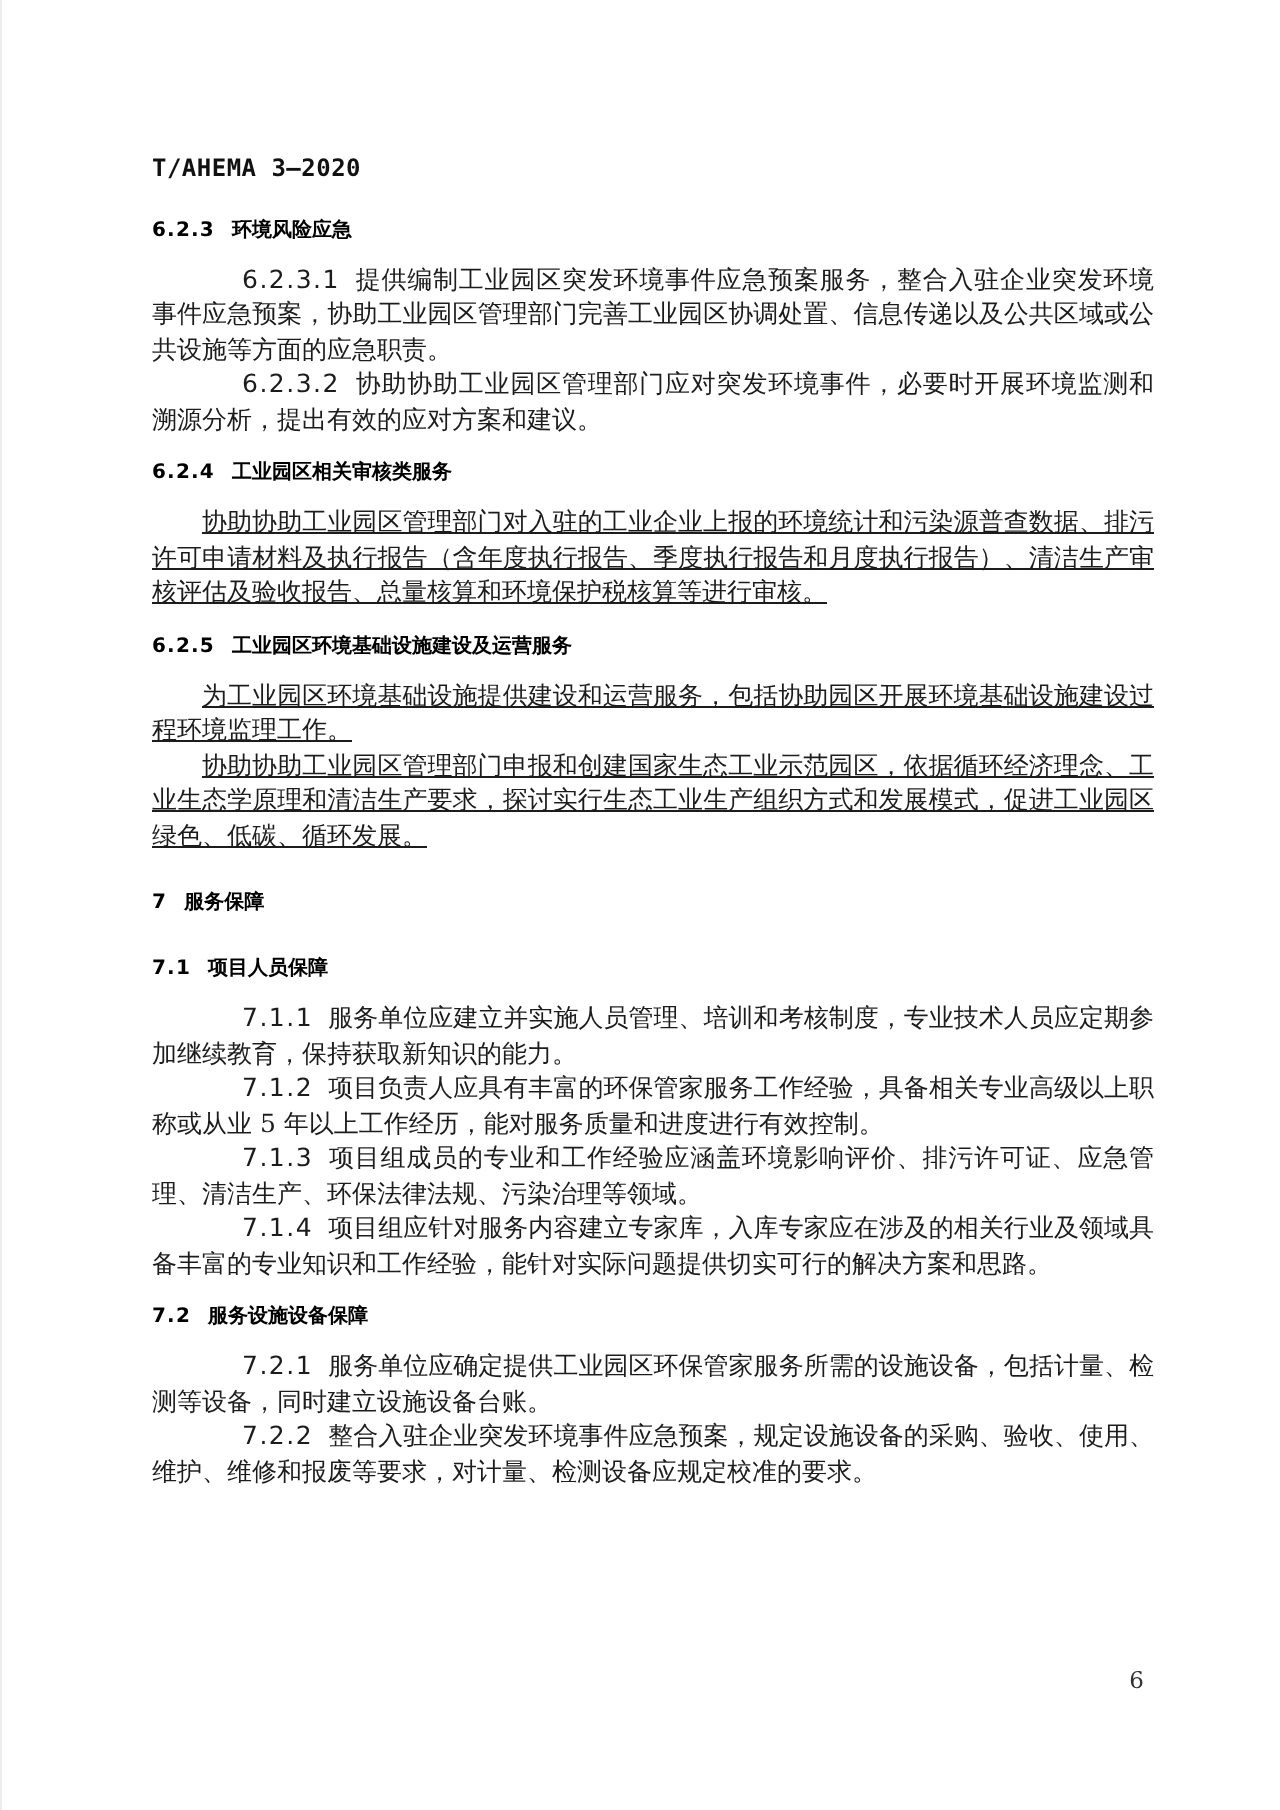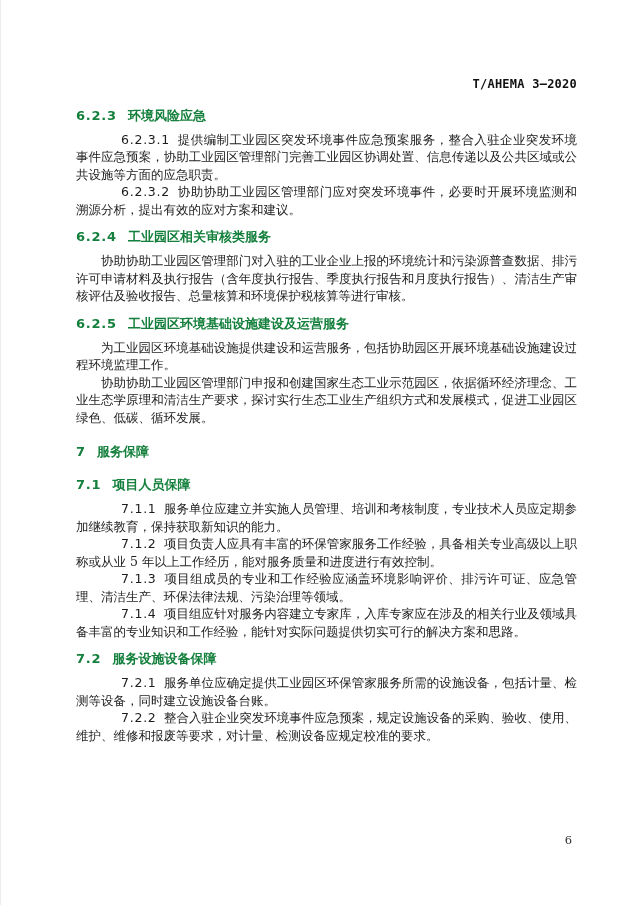--- a/index.html
+++ b/index.html
@@ -15,49 +15,50 @@
     background: #ffffff;
     border-left: 1px solid #ededed;
     padding: 76px 63px 0 75px;
     font-family: "DejaVu Serif", "Liberation Serif", serif;
     font-size: 12.5px;
     line-height: 17.5px;
     color: #1c1c1c;
     overflow: hidden;
   }
   .doc-code {
-    text-align: right;
+    text-align: left;
     font-family: "DejaVu Sans Mono", "Liberation Mono", monospace;
     font-weight: bold;
     font-size: 12px;
     letter-spacing: 0.02em;
     color: #111;
     margin: 0 0 13px 0;
   }
   .heading, .chapter {
     font-family: "DejaVu Sans", "Liberation Sans", sans-serif;
     font-weight: bold;
-    font-size: 13px;
-    color: #15803d;
+    font-size: 10px;
+    color: #000000;
     margin: 10px 0 7px 0;
     line-height: 17px;
   }
   .chapter {
     margin: 17px 0 16px 0;
   }
   .heading .num, .chapter .num {
     margin-right: 0.85em;
     letter-spacing: 0.06em;
   }
   .clause, .para {
     margin: 0;
     text-align: justify;
   }
   .para {
     text-indent: 2em;
+    text-decoration: underline;
   }
   .clause .num {
     font-family: "DejaVu Sans", "Liberation Sans", sans-serif;
     margin-right: 0.6em;
     letter-spacing: 0.06em;
     margin-left: 45px;
   }
   .page-number {
     position: absolute;
     right: 68px;

